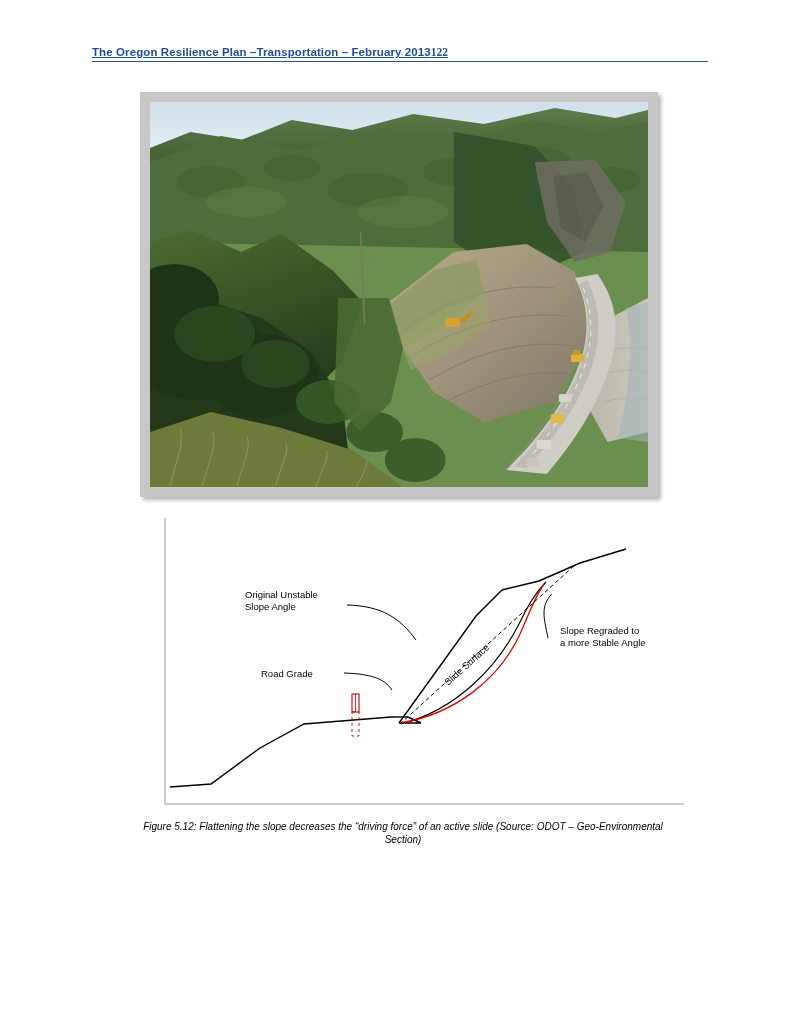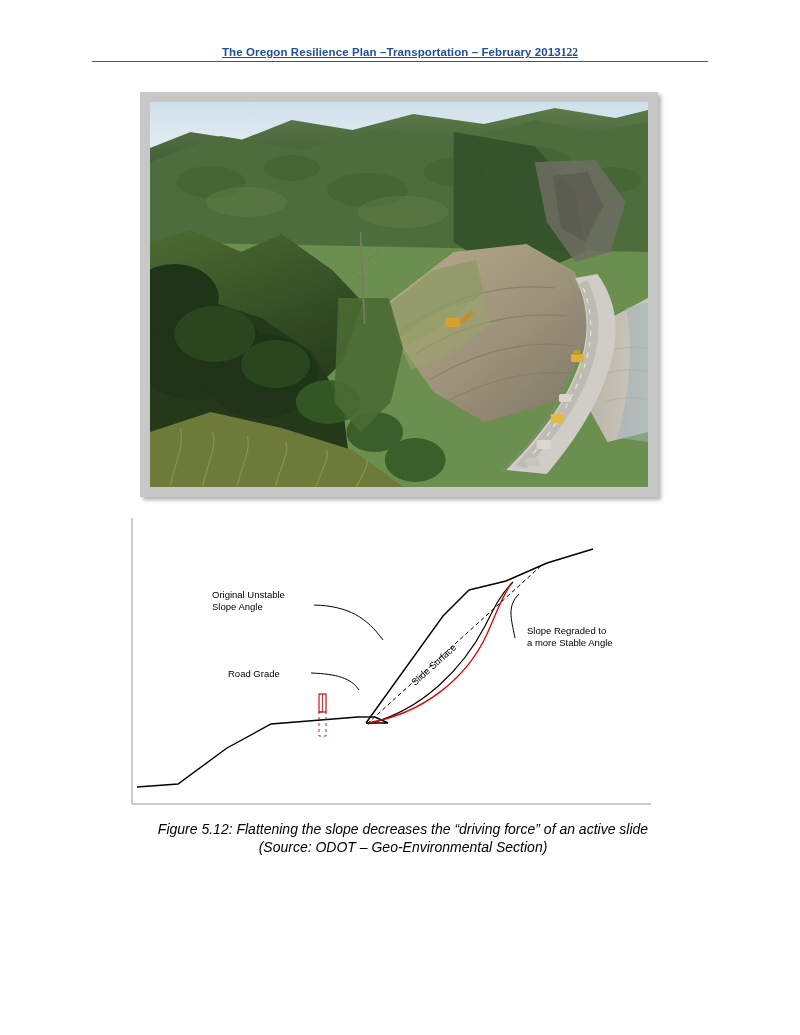--- a/index.html
+++ b/index.html
@@ -16,21 +16,21 @@
   }
 
   
   .page-header {
     position: absolute;
     left: 92px;
     top: 46px;
     width: 616px;
     display: flex;
     align-items: baseline;
-    justify-content: center;
+    justify-content: flex-start;
     border-bottom: 1.5px solid #2f5496;
     padding-bottom: 3px;
   }
   .header-title {
     font-family: "Liberation Sans", sans-serif;
     font-size: 11.5px;
     font-weight: bold;
     color: #1f4e99;
     text-decoration: underline;
     letter-spacing: 0.1px;
@@ -61,42 +61,42 @@
     width: 100%;
     height: 100%;
     overflow: hidden;
     background: #6b8f4e;
   }
   .photo svg { display: block; width: 100%; height: 100%; }
 
   
   .diagram-wrap {
     position: absolute;
-    left: 123px;
+    left: 156px;
     top: 518px;
     width: 528px;
     height: 290px;
   }
   .diagram-wrap svg { display: block; width: 100%; height: 100%; }
   .dg-label {
     font-family: "Liberation Sans", sans-serif;
     font-size: 9.5px;
     fill: #000000;
   }
 
   
   .figure-caption {
     position: absolute;
     left: 133px;
     top: 820px;
     width: 540px;
     text-align: center;
     font-family: "Liberation Sans", sans-serif;
     font-style: italic;
-    font-size: 14px;
+    font-size: 10px;
     color: #000000;
     line-height: 1.3;
   }
 </style>
 </head>
 <body>
 
 <div class="page-header">
   <span class="header-title">The Oregon Resilience Plan –Transportation – February 2013</span>
   <span class="header-page-number">122</span>

